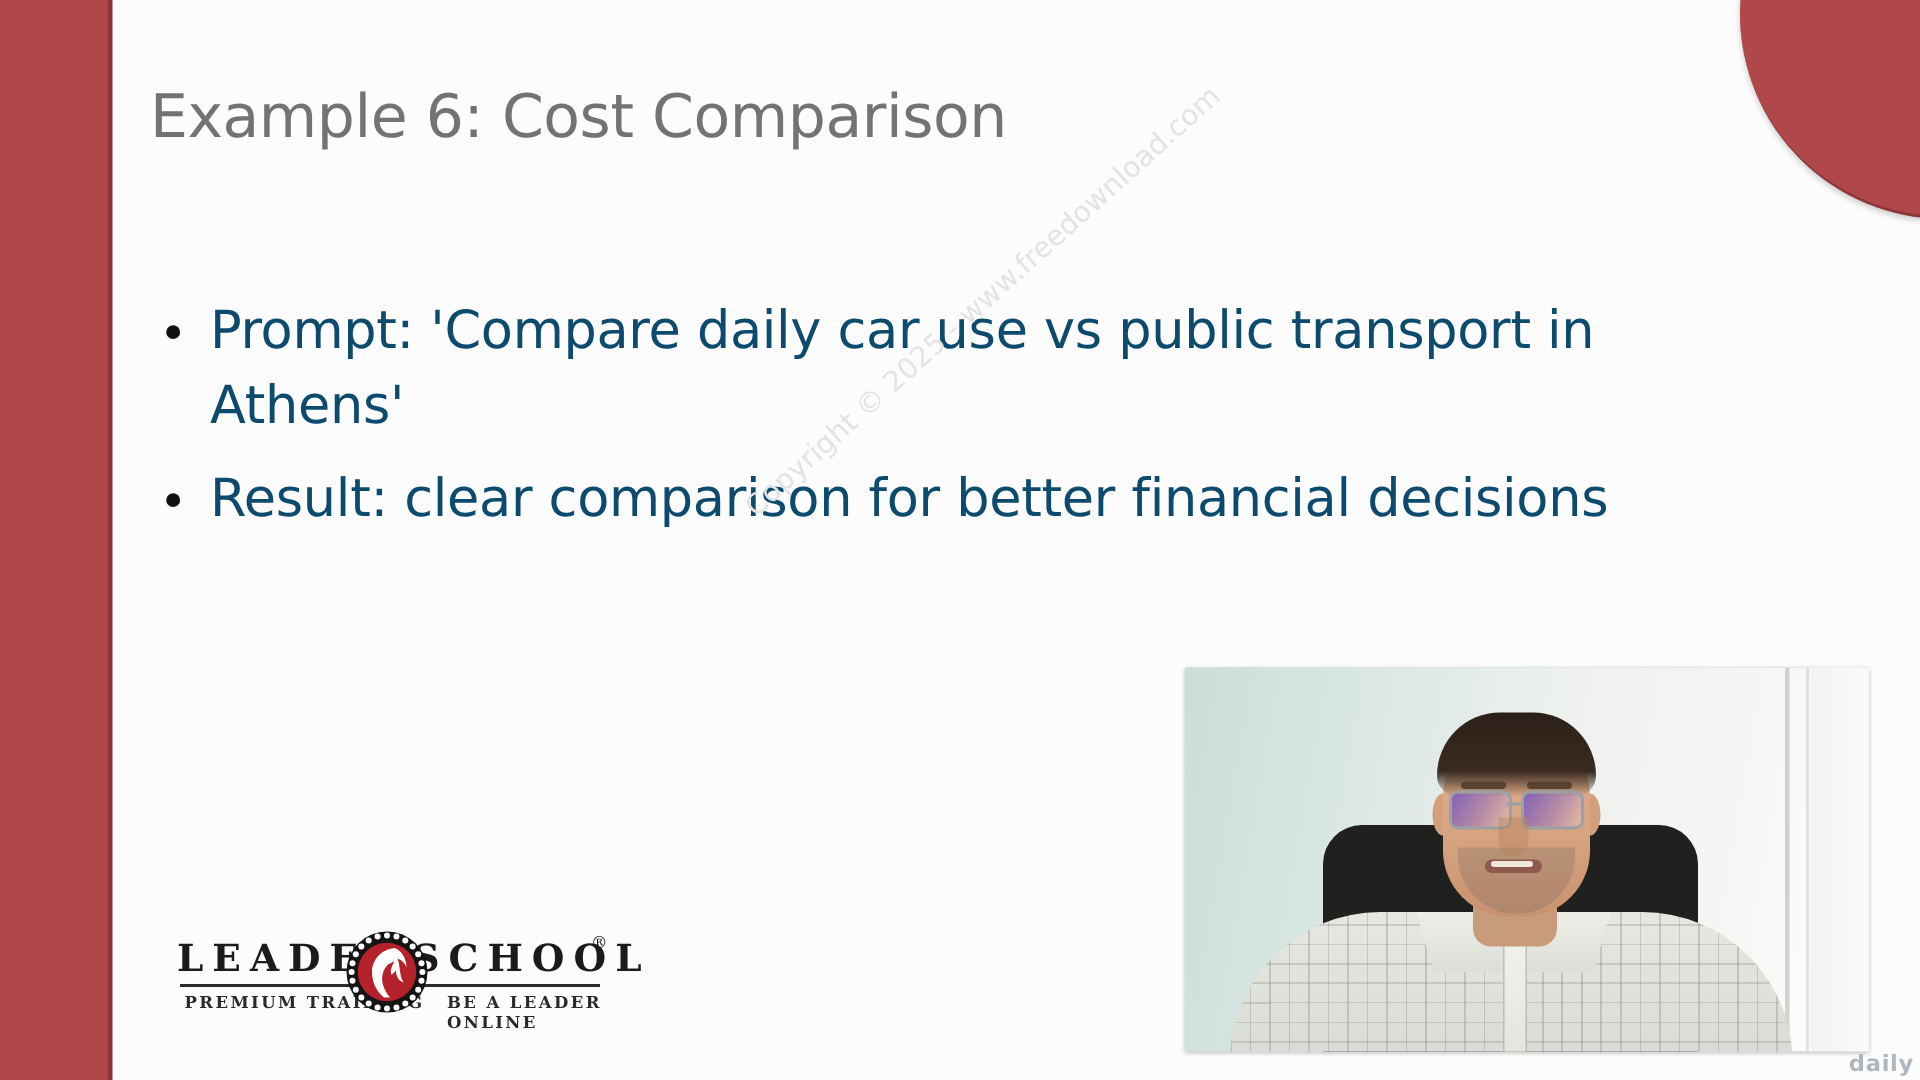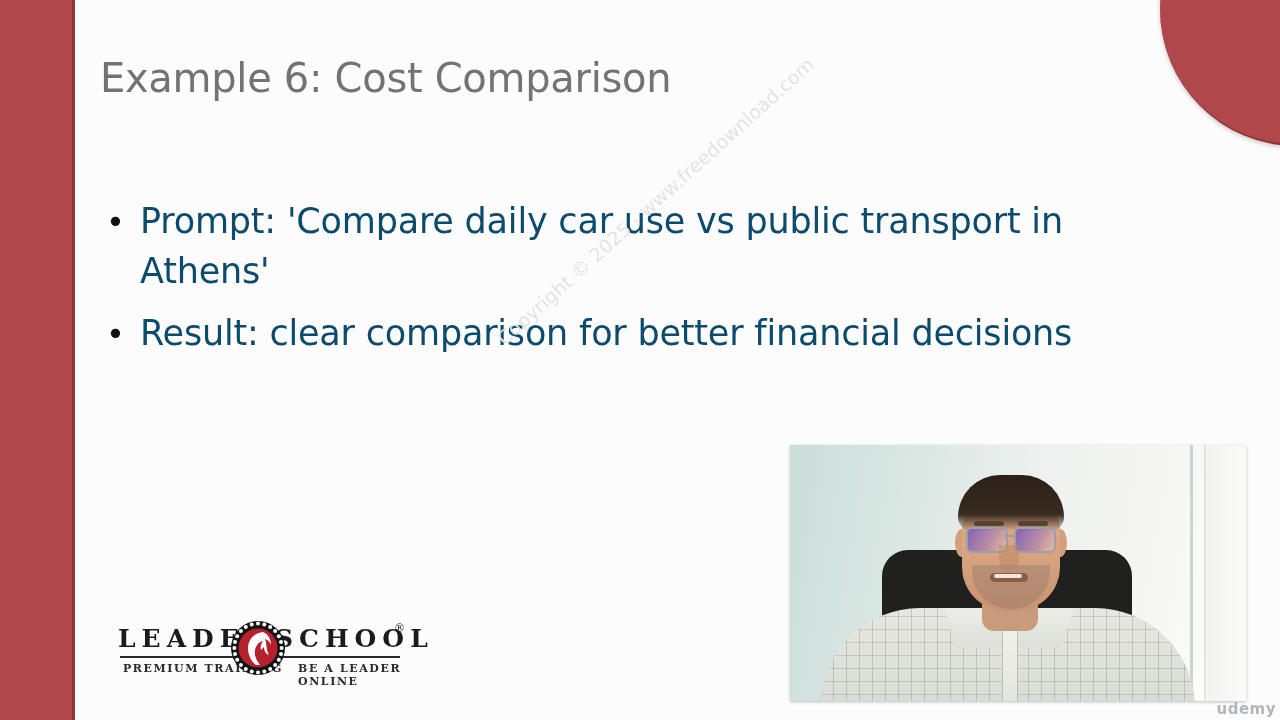--- a/index.html
+++ b/index.html
@@ -480,15 +480,15 @@
     <div class="brow" id="brow-r"></div>
     <div class="lens" id="lens-l"></div>
     <div class="lens" id="lens-r"></div>
     <div id="bridge"></div>
     <div id="beard"></div>
     <div id="nose"></div>
     <div id="mouth"></div>
     <div id="teeth"></div>
   </div>
 
-  <div id="udemy-badge">udemy</div>
+  <div id="udemy-badge">daily</div>
 
 </div>
 
 </body></html>

